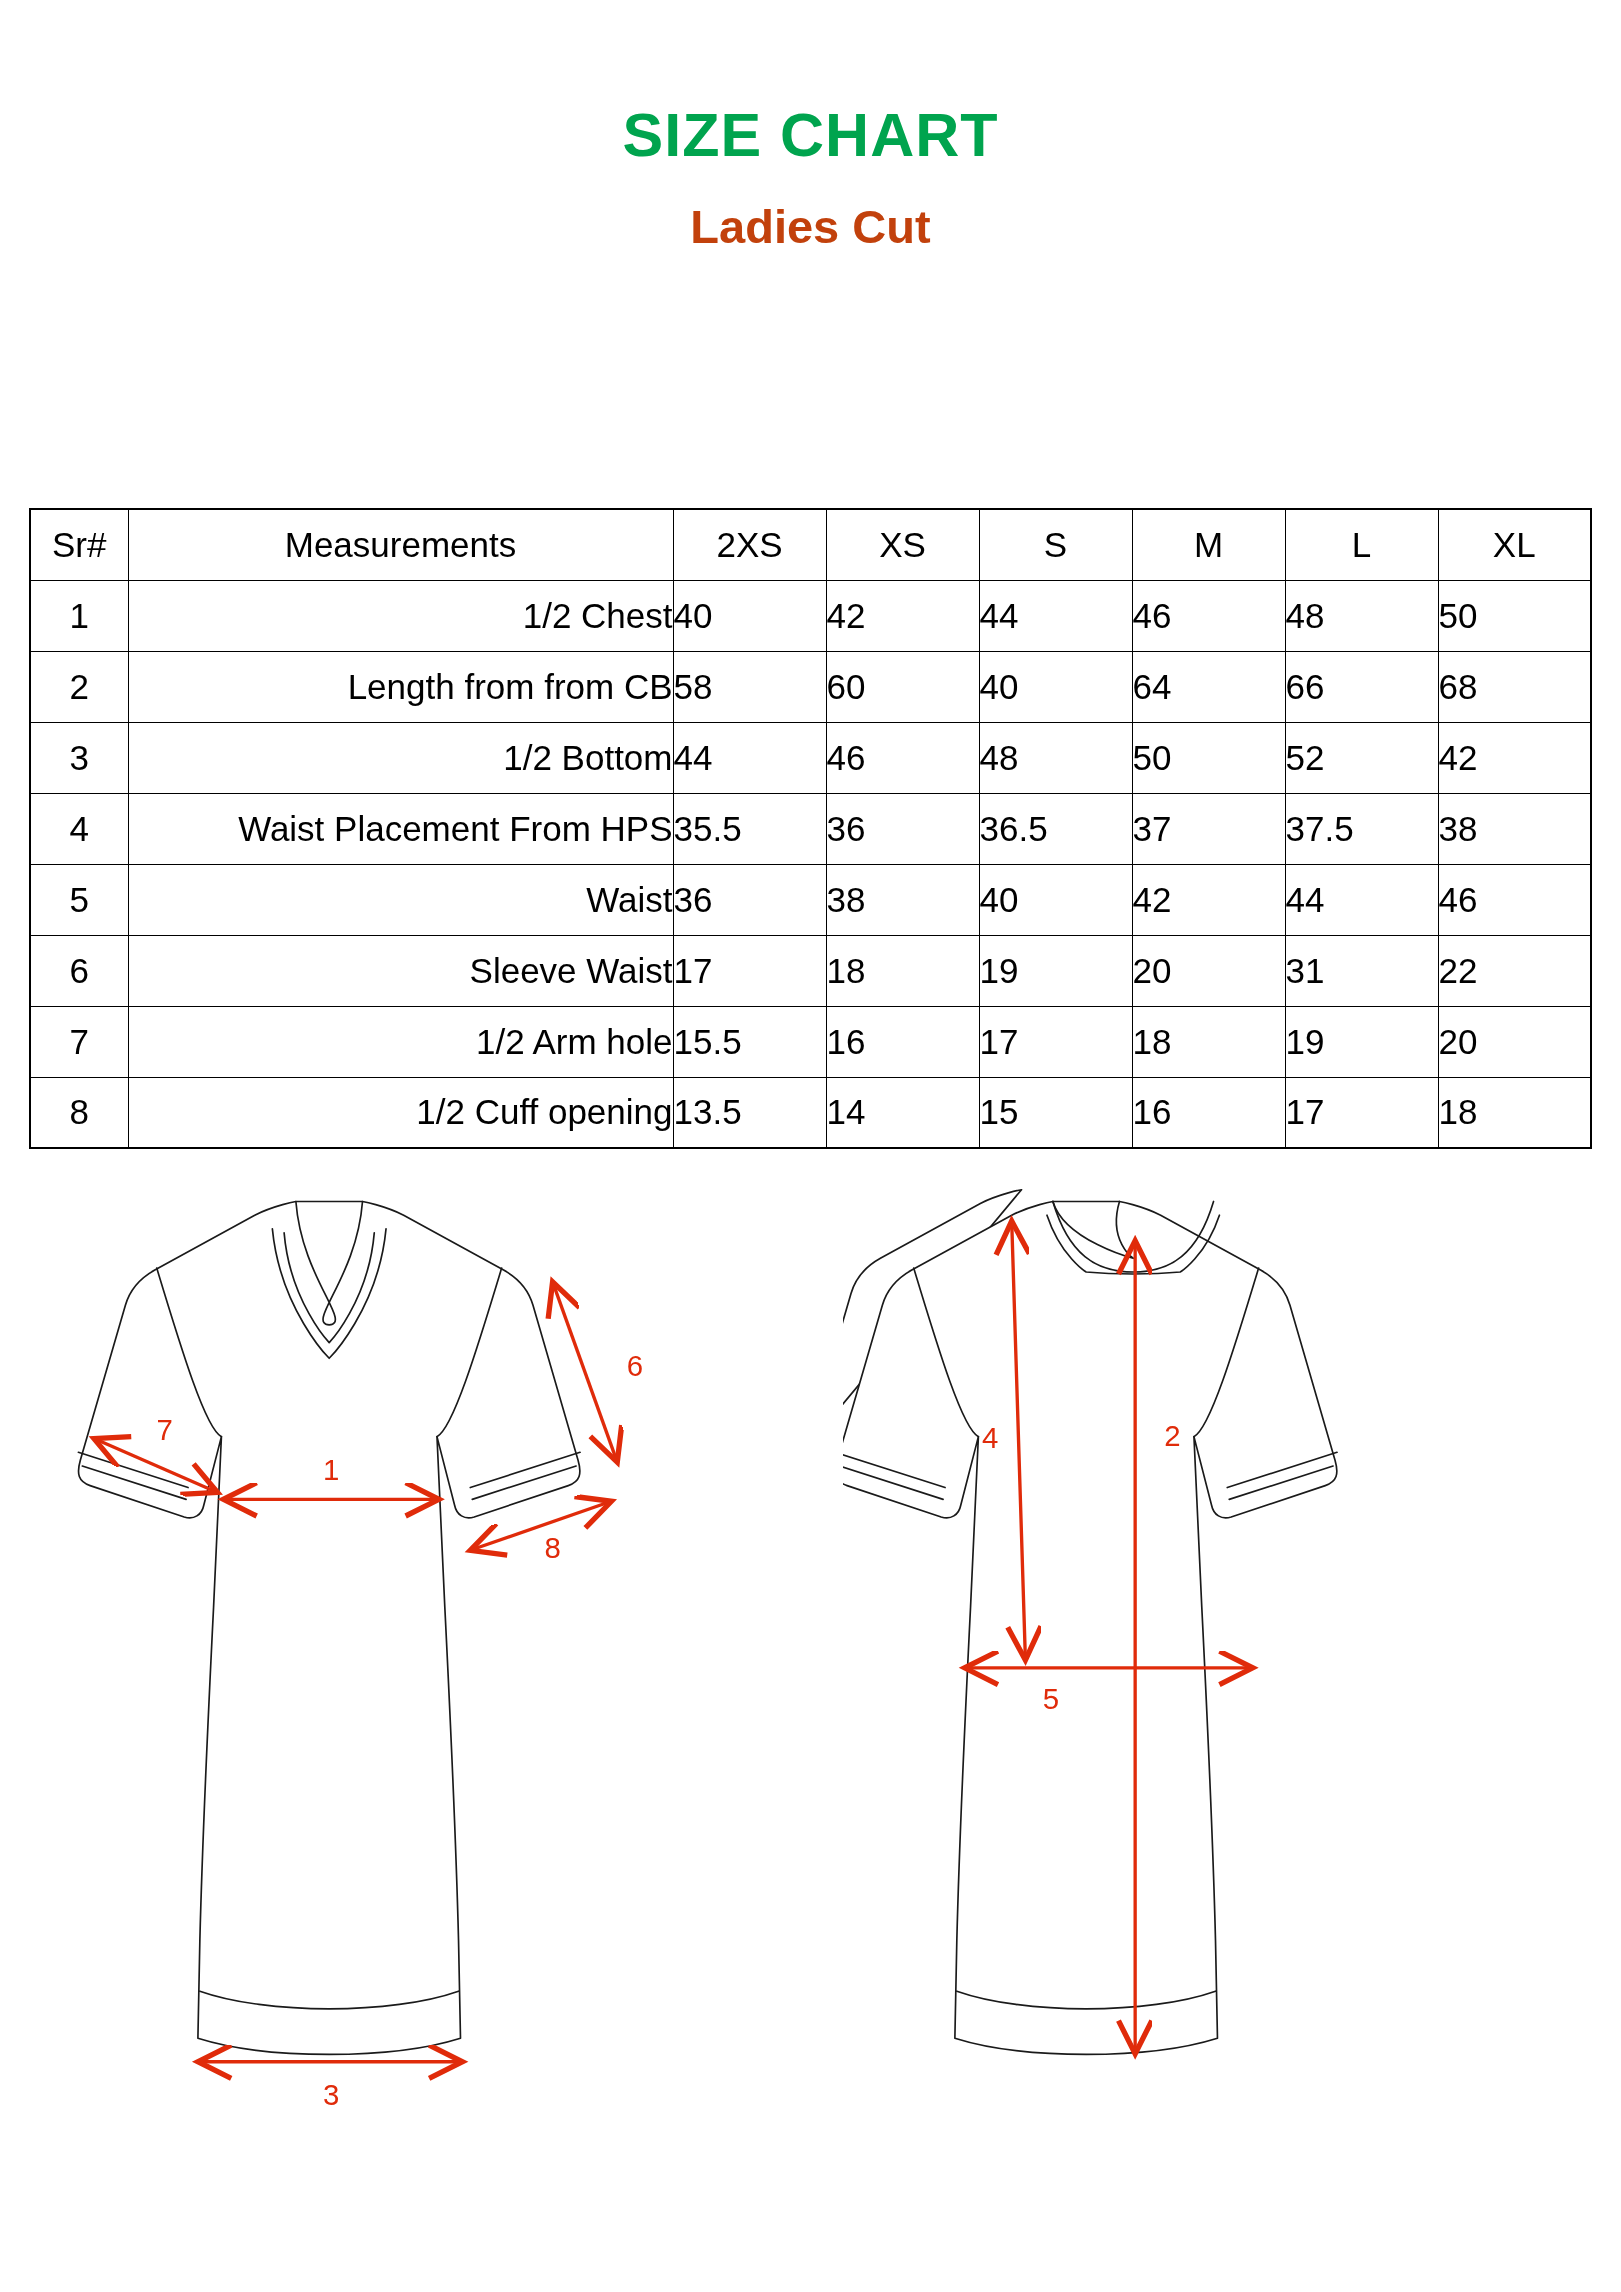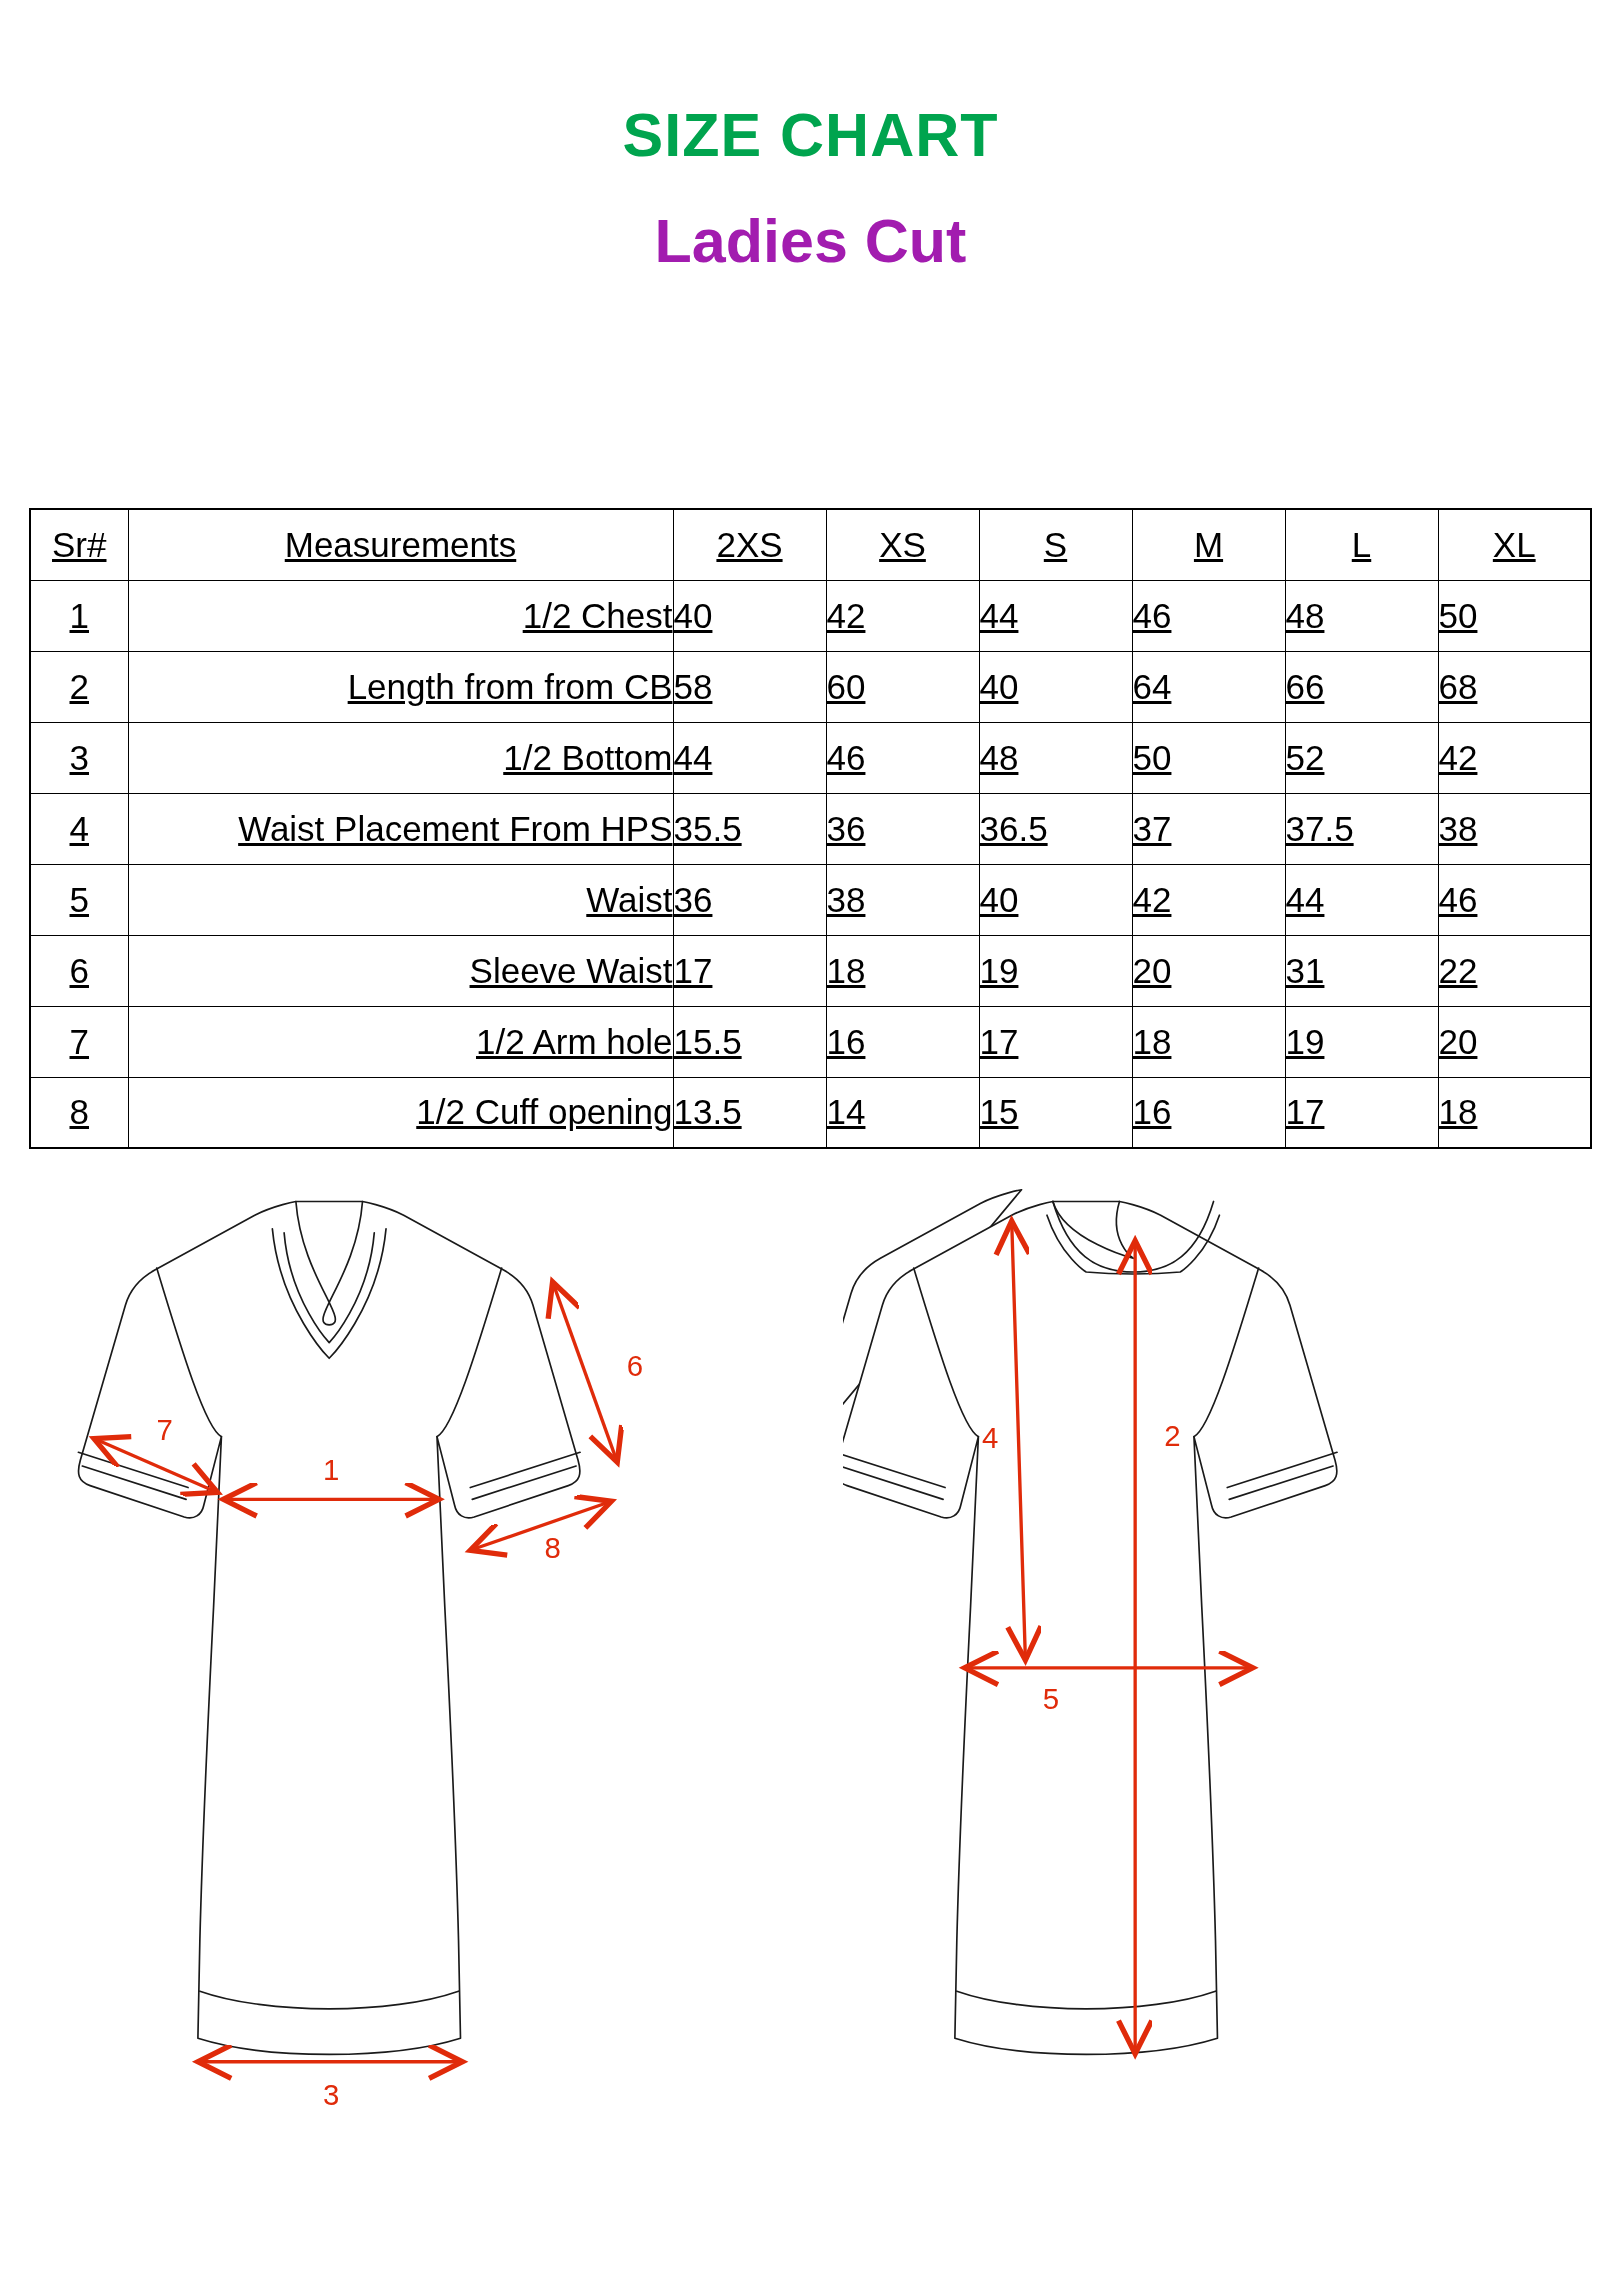--- a/index.html
+++ b/index.html
@@ -28,36 +28,35 @@
     margin: 0;
     padding-top: 105px;
     font-size: 61px;
     font-weight: bold;
     letter-spacing: 1px;
     line-height: 1.0;
     color: #00A44E;
     font-family: "Liberation Sans", sans-serif;
   }
   #sub-title {
-    margin: 8px;
+    margin: 0;
     padding-top: 37px;
-    font-size: 61px;
+    font-size: 47px;
     font-weight: bold;
     line-height: 1.0;
-    color: #a21caf;
+    color: #c2410c;
     font-family: "Liberation Sans", sans-serif;
   }
 
   
   #size-table-wrap {
     position: absolute;
     left: 29px;
     top: 508px;
     width: 1560px;
-    text-decoration: underline;
   }
   table.size-table {
     border-collapse: collapse;
     width: 1560px;
     table-layout: fixed;
     font-family: "Liberation Sans", sans-serif;
   }
   table.size-table td, table.size-table th {
     border: 1.6px solid #000000;
     padding: 0;

